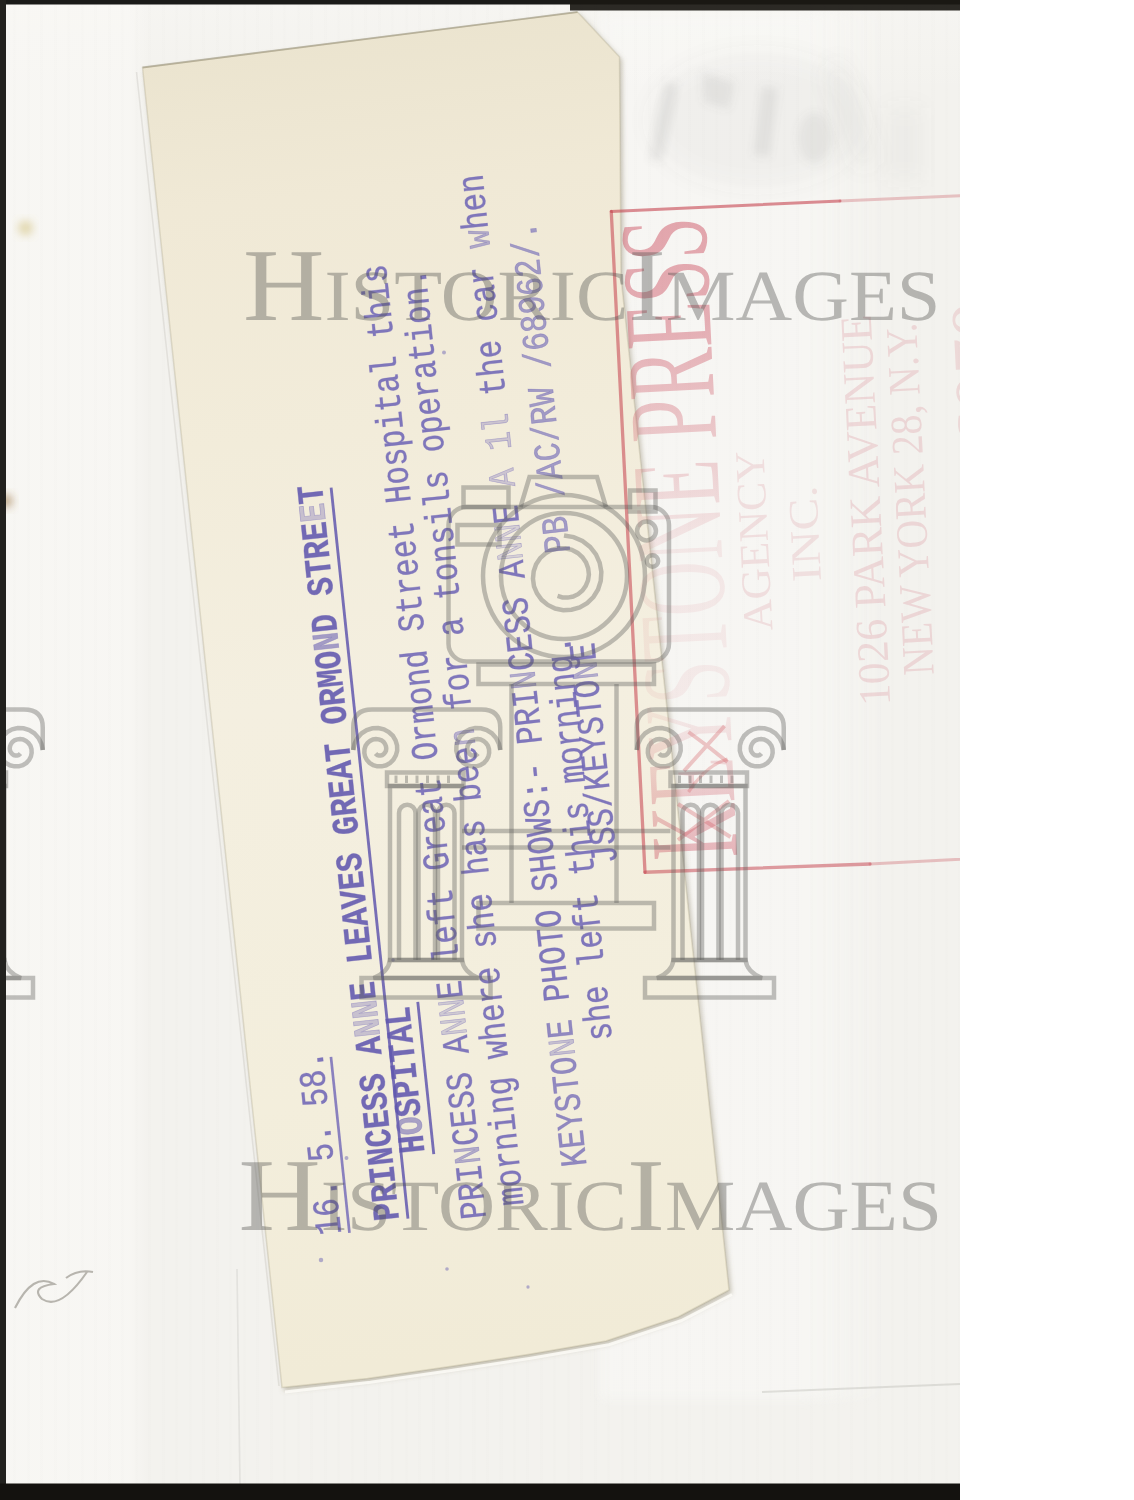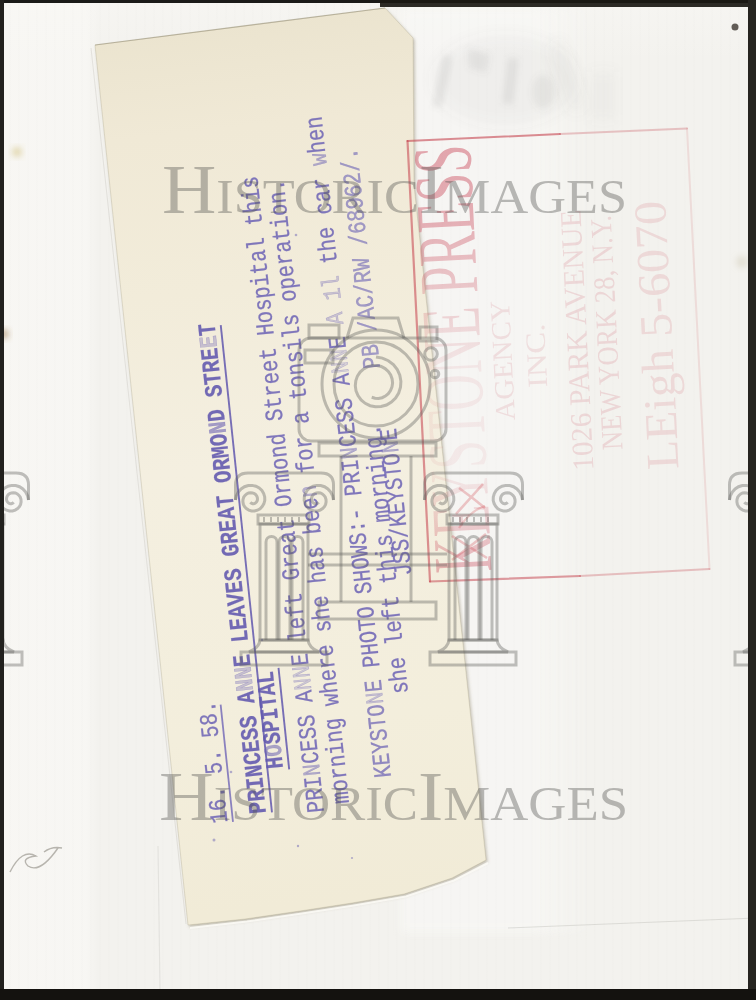--- a/index.html
+++ b/index.html
@@ -1,16 +1,16 @@
 <!DOCTYPE html>
 <html><head>
 <meta charset="utf-8">
 <style>
   html,body{margin:0;padding:0;}
-  #page{position:relative;width:756px;height:1000px;overflow:hidden;background:#f3f2ee;font-family:"Liberation Sans",sans-serif;}
+  #page{position:relative;width:640px;height:1000px;overflow:hidden;background:#f3f2ee;font-family:"Liberation Sans",sans-serif;}
   .abs{position:absolute;}
 </style>
 </head>
 <body>
 
 <div id="page">
 
 <div class="abs" style="left:0;top:0;width:756px;height:1000px;background:
   linear-gradient(90deg, rgba(249,248,245,.75) 0px, rgba(249,248,245,.75) 86px, rgba(243,242,238,0) 98px),
   linear-gradient(180deg, rgba(248,247,244,.6) 0px, rgba(243,242,238,0) 60px);"></div>

